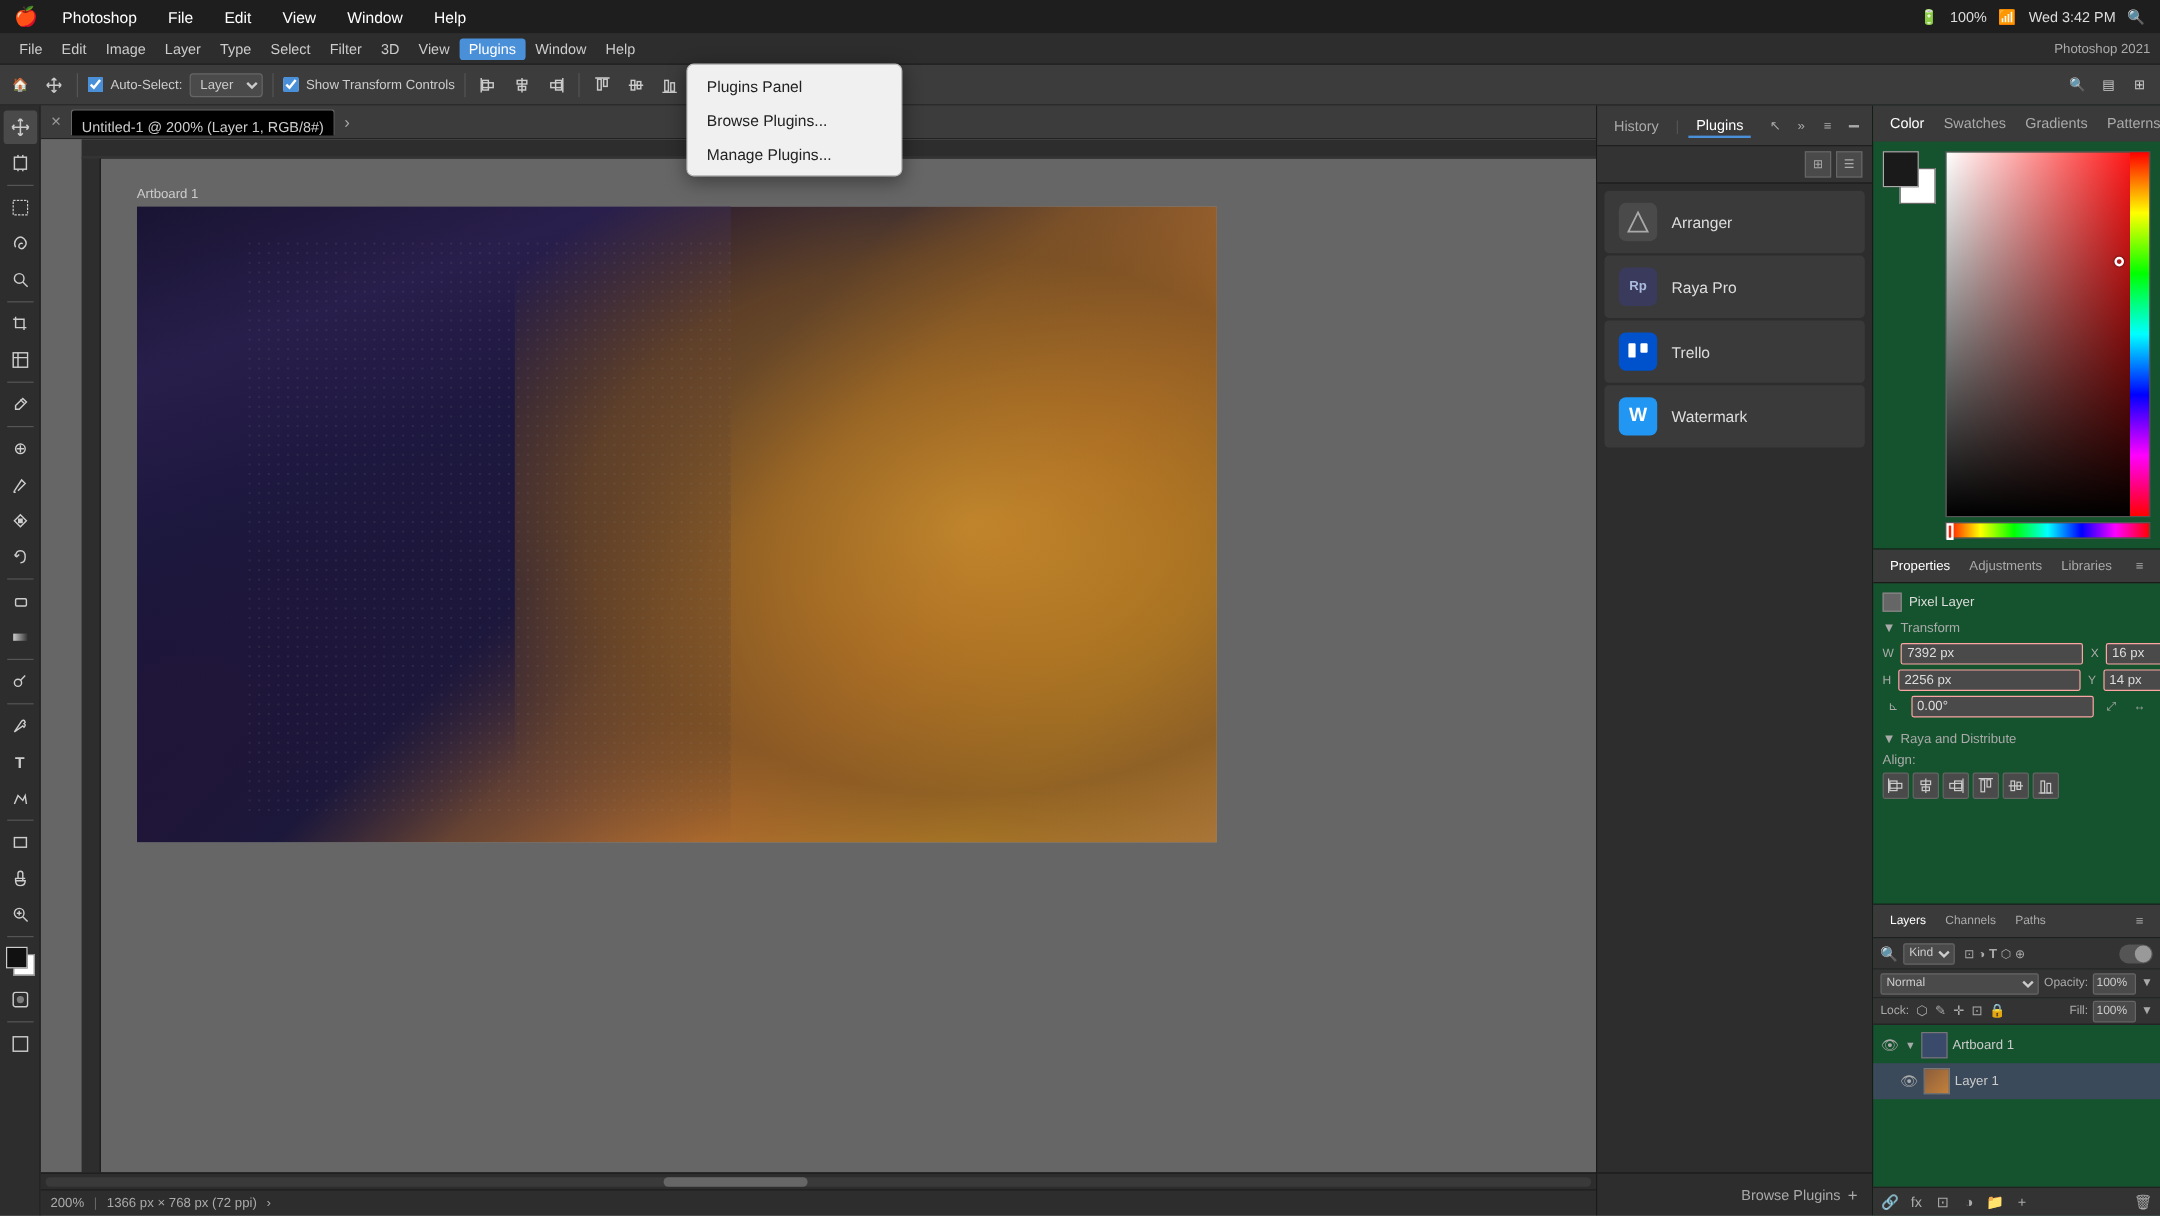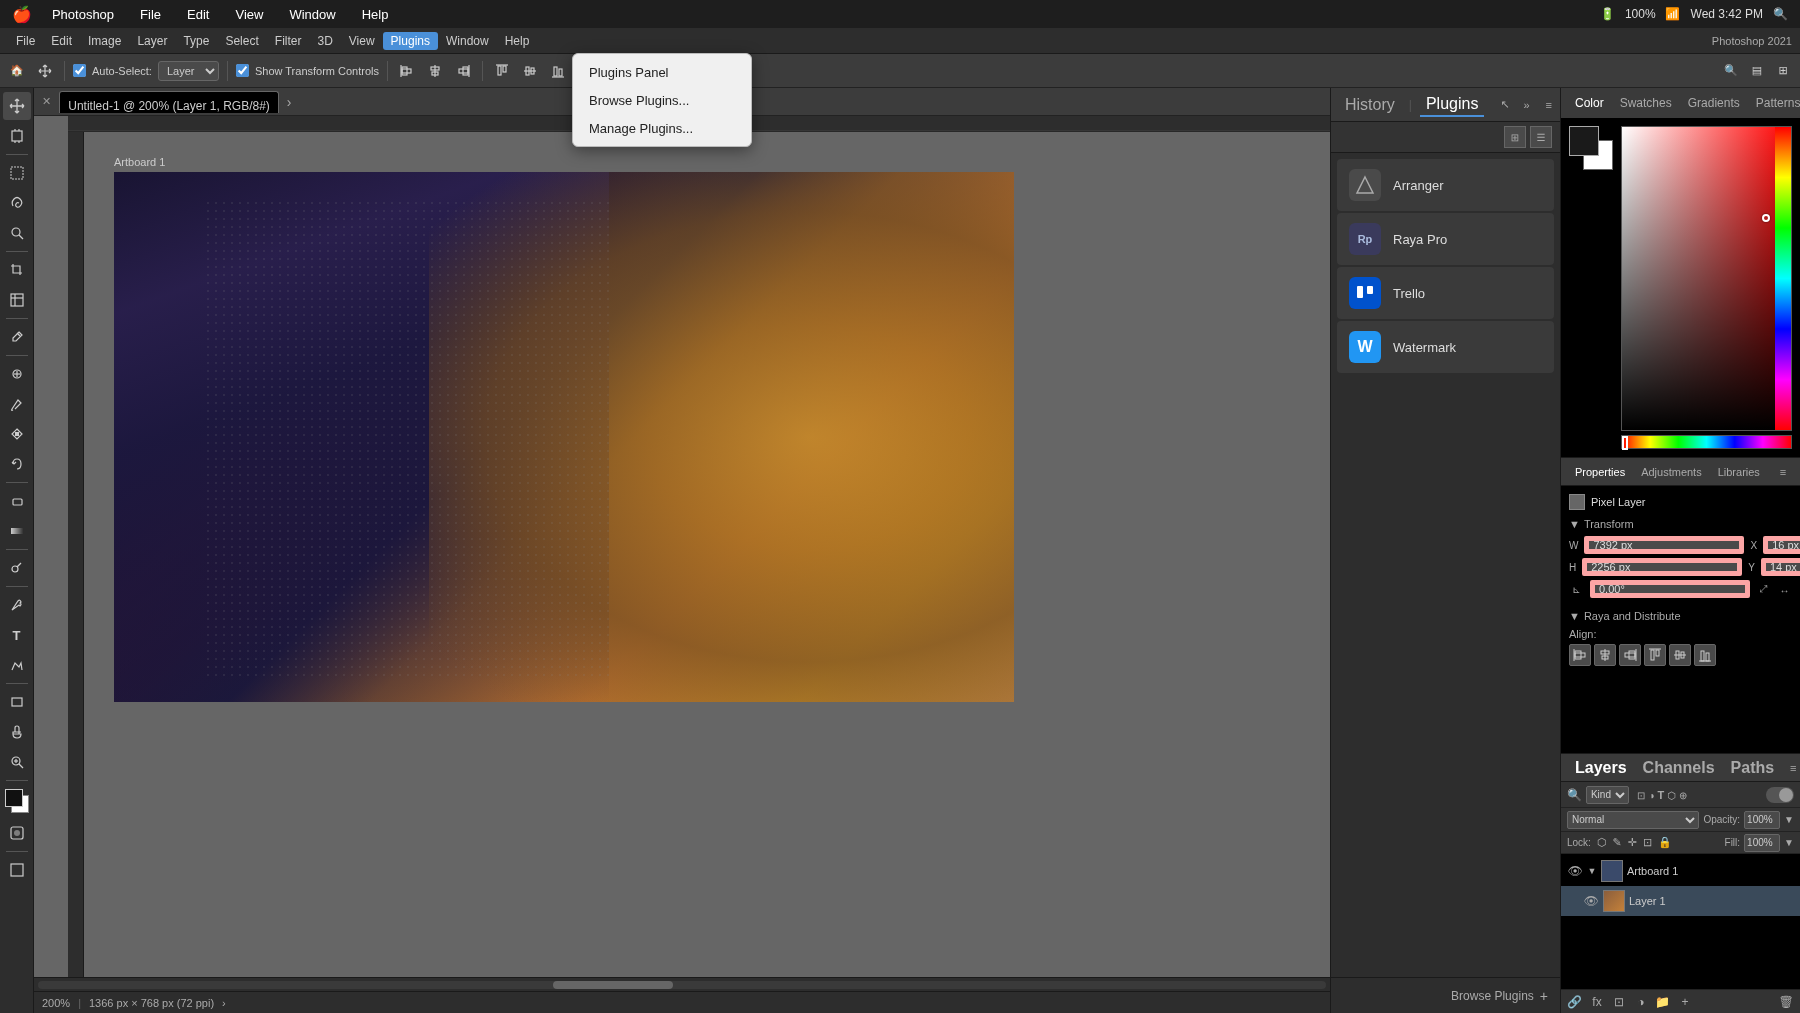--- a/index.html
+++ b/index.html
@@ -82,21 +82,21 @@
 
     
     #plugins-panel {
       width: 230px; background: #2d2d2d; border-left: 1px solid #1a1a1a;
       display: flex; flex-direction: column;
     }
     #plugins-panel-header {
       height: 34px; background: #3a3a3a; border-bottom: 1px solid #1a1a1a;
       display: flex; align-items: center; padding: 0 8px; gap: 8px; font-size: 12px; color: #ccc;
     }
-    .panel-tab { padding: 2px 6px; cursor: pointer; font-size: 16px; color: #aaa; }
+    .panel-tab { padding: 2px 6px; cursor: pointer; font-size: 12px; color: #aaa; }
     .panel-tab.active { color: #fff; border-bottom: 2px solid #4a90d9; }
     .panel-icons { margin-left: auto; display: flex; gap: 4px; }
     .panel-icon-btn { width: 18px; height: 18px; cursor: pointer; display: flex; align-items: center; justify-content: center; color: #aaa; font-size: 11px; }
 
     #plugins-list { flex: 1; overflow-y: auto; padding: 6px; display: flex; flex-direction: column; gap: 2px; }
     .plugin-item {
       height: 52px; background: #3a3a3a; border-radius: 4px;
       display: flex; align-items: center; padding: 0 12px; gap: 12px;
       cursor: pointer; font-size: 13px; color: #ddd;
     }
@@ -113,21 +113,21 @@
     .plugin-icon.watermark { background: #2196F3; color: #fff; }
 
     #browse-plugins-row {
       height: 36px; border-top: 1px solid #1a1a1a;
       display: flex; align-items: center; justify-content: flex-end;
       padding: 0 12px; font-size: 12px; color: #aaa; cursor: pointer;
     }
 
     
     #right-panels {
-      width: 240px; background: #000000; border-left: 1px solid #1a1a1a;
+      width: 240px; background: #14532d; border-left: 1px solid #1a1a1a;
       display: flex; flex-direction: column;
     }
 
     
     #color-panel { height: 370px; border-bottom: 1px solid #1a1a1a; display: flex; flex-direction: column; }
     #color-panel-header {
       height: 30px; background: #3a3a3a; display: flex; align-items: center; padding: 0 8px; gap: 4px; font-size: 12px; color: #ccc;
     }
     .color-tab { padding: 2px 6px; cursor: pointer; color: #aaa; font-size: 12px; }
     .color-tab.active { color: #fff; }
@@ -157,41 +157,41 @@
       height: 28px; background: #3a3a3a; display: flex; align-items: center; padding: 0 8px; gap: 4px; font-size: 12px; color: #ccc; border-bottom: 1px solid #1a1a1a;
     }
     .props-tab { padding: 2px 6px; cursor: pointer; color: #aaa; font-size: 11px; }
     .props-tab.active { color: #fff; }
     #properties-content { flex: 1; padding: 8px; overflow-y: auto; font-size: 11px; color: #ccc; }
     .prop-section-header { display: flex; align-items: center; gap: 4px; margin-bottom: 6px; margin-top: 8px; font-size: 11px; color: #aaa; cursor: pointer; }
     .prop-section-header:first-child { margin-top: 0; }
     .prop-row { display: flex; align-items: center; gap: 6px; margin-bottom: 4px; }
     .prop-label { width: 12px; color: #aaa; font-size: 10px; }
     .prop-field {
-      flex: 1; height: 18px; background: #4a4a4a; border: 5px solid #fca5a5;
+      flex: 1; height: 18px; background: #4a4a4a; border: 1px solid #fca5a5;
       color: #ddd; font-size: 11px; padding: 0 4px; border-radius: 2px;
     }
     .prop-icon-btn { width: 18px; height: 18px; display: flex; align-items: center; justify-content: center; color: #aaa; font-size: 10px; cursor: pointer; }
     .pixel-layer-label { display: flex; align-items: center; gap: 6px; margin-bottom: 8px; font-size: 11px; color: #ddd; }
     .pixel-layer-icon { width: 16px; height: 16px; background: #666; border: 1px solid #888; }
 
     
     .align-row { display: flex; gap: 3px; margin-bottom: 4px; }
     .align-btn {
       width: 22px; height: 22px; background: #4a4a4a; border: 1px solid #666;
       display: flex; align-items: center; justify-content: center;
       cursor: pointer; border-radius: 2px; color: #ccc; font-size: 10px;
     }
 
     
     #layers-panel { border-top: 1px solid #1a1a1a; display: flex; flex-direction: column; height: 260px; }
     #layers-header {
       height: 28px; background: #3a3a3a; display: flex; align-items: center; padding: 0 8px; gap: 4px; font-size: 12px; border-bottom: 1px solid #1a1a1a;
     }
-    .layers-tab { padding: 2px 6px; cursor: pointer; color: #aaa; font-size: 16px; font-weight: bold; }
+    .layers-tab { padding: 2px 6px; cursor: pointer; color: #aaa; font-size: 10px; }
     .layers-tab.active { color: #fff; }
     #layers-filter-bar {
       height: 26px; background: #333; display: flex; align-items: center; padding: 0 6px; gap: 4px; border-bottom: 1px solid #222; font-size: 11px;
     }
     .filter-select { background: #4a4a4a; border: 1px solid #666; color: #ccc; font-size: 10px; height: 18px; border-radius: 2px; }
     .filter-icon { color: #aaa; font-size: 12px; cursor: pointer; }
     #layers-blend-bar {
       height: 24px; background: #333; display: flex; align-items: center; padding: 0 6px; gap: 4px; border-bottom: 1px solid #222; font-size: 11px;
     }
     .blend-select { background: #4a4a4a; border: 1px solid #666; color: #ccc; font-size: 10px; height: 18px; border-radius: 2px; flex: 1; }

